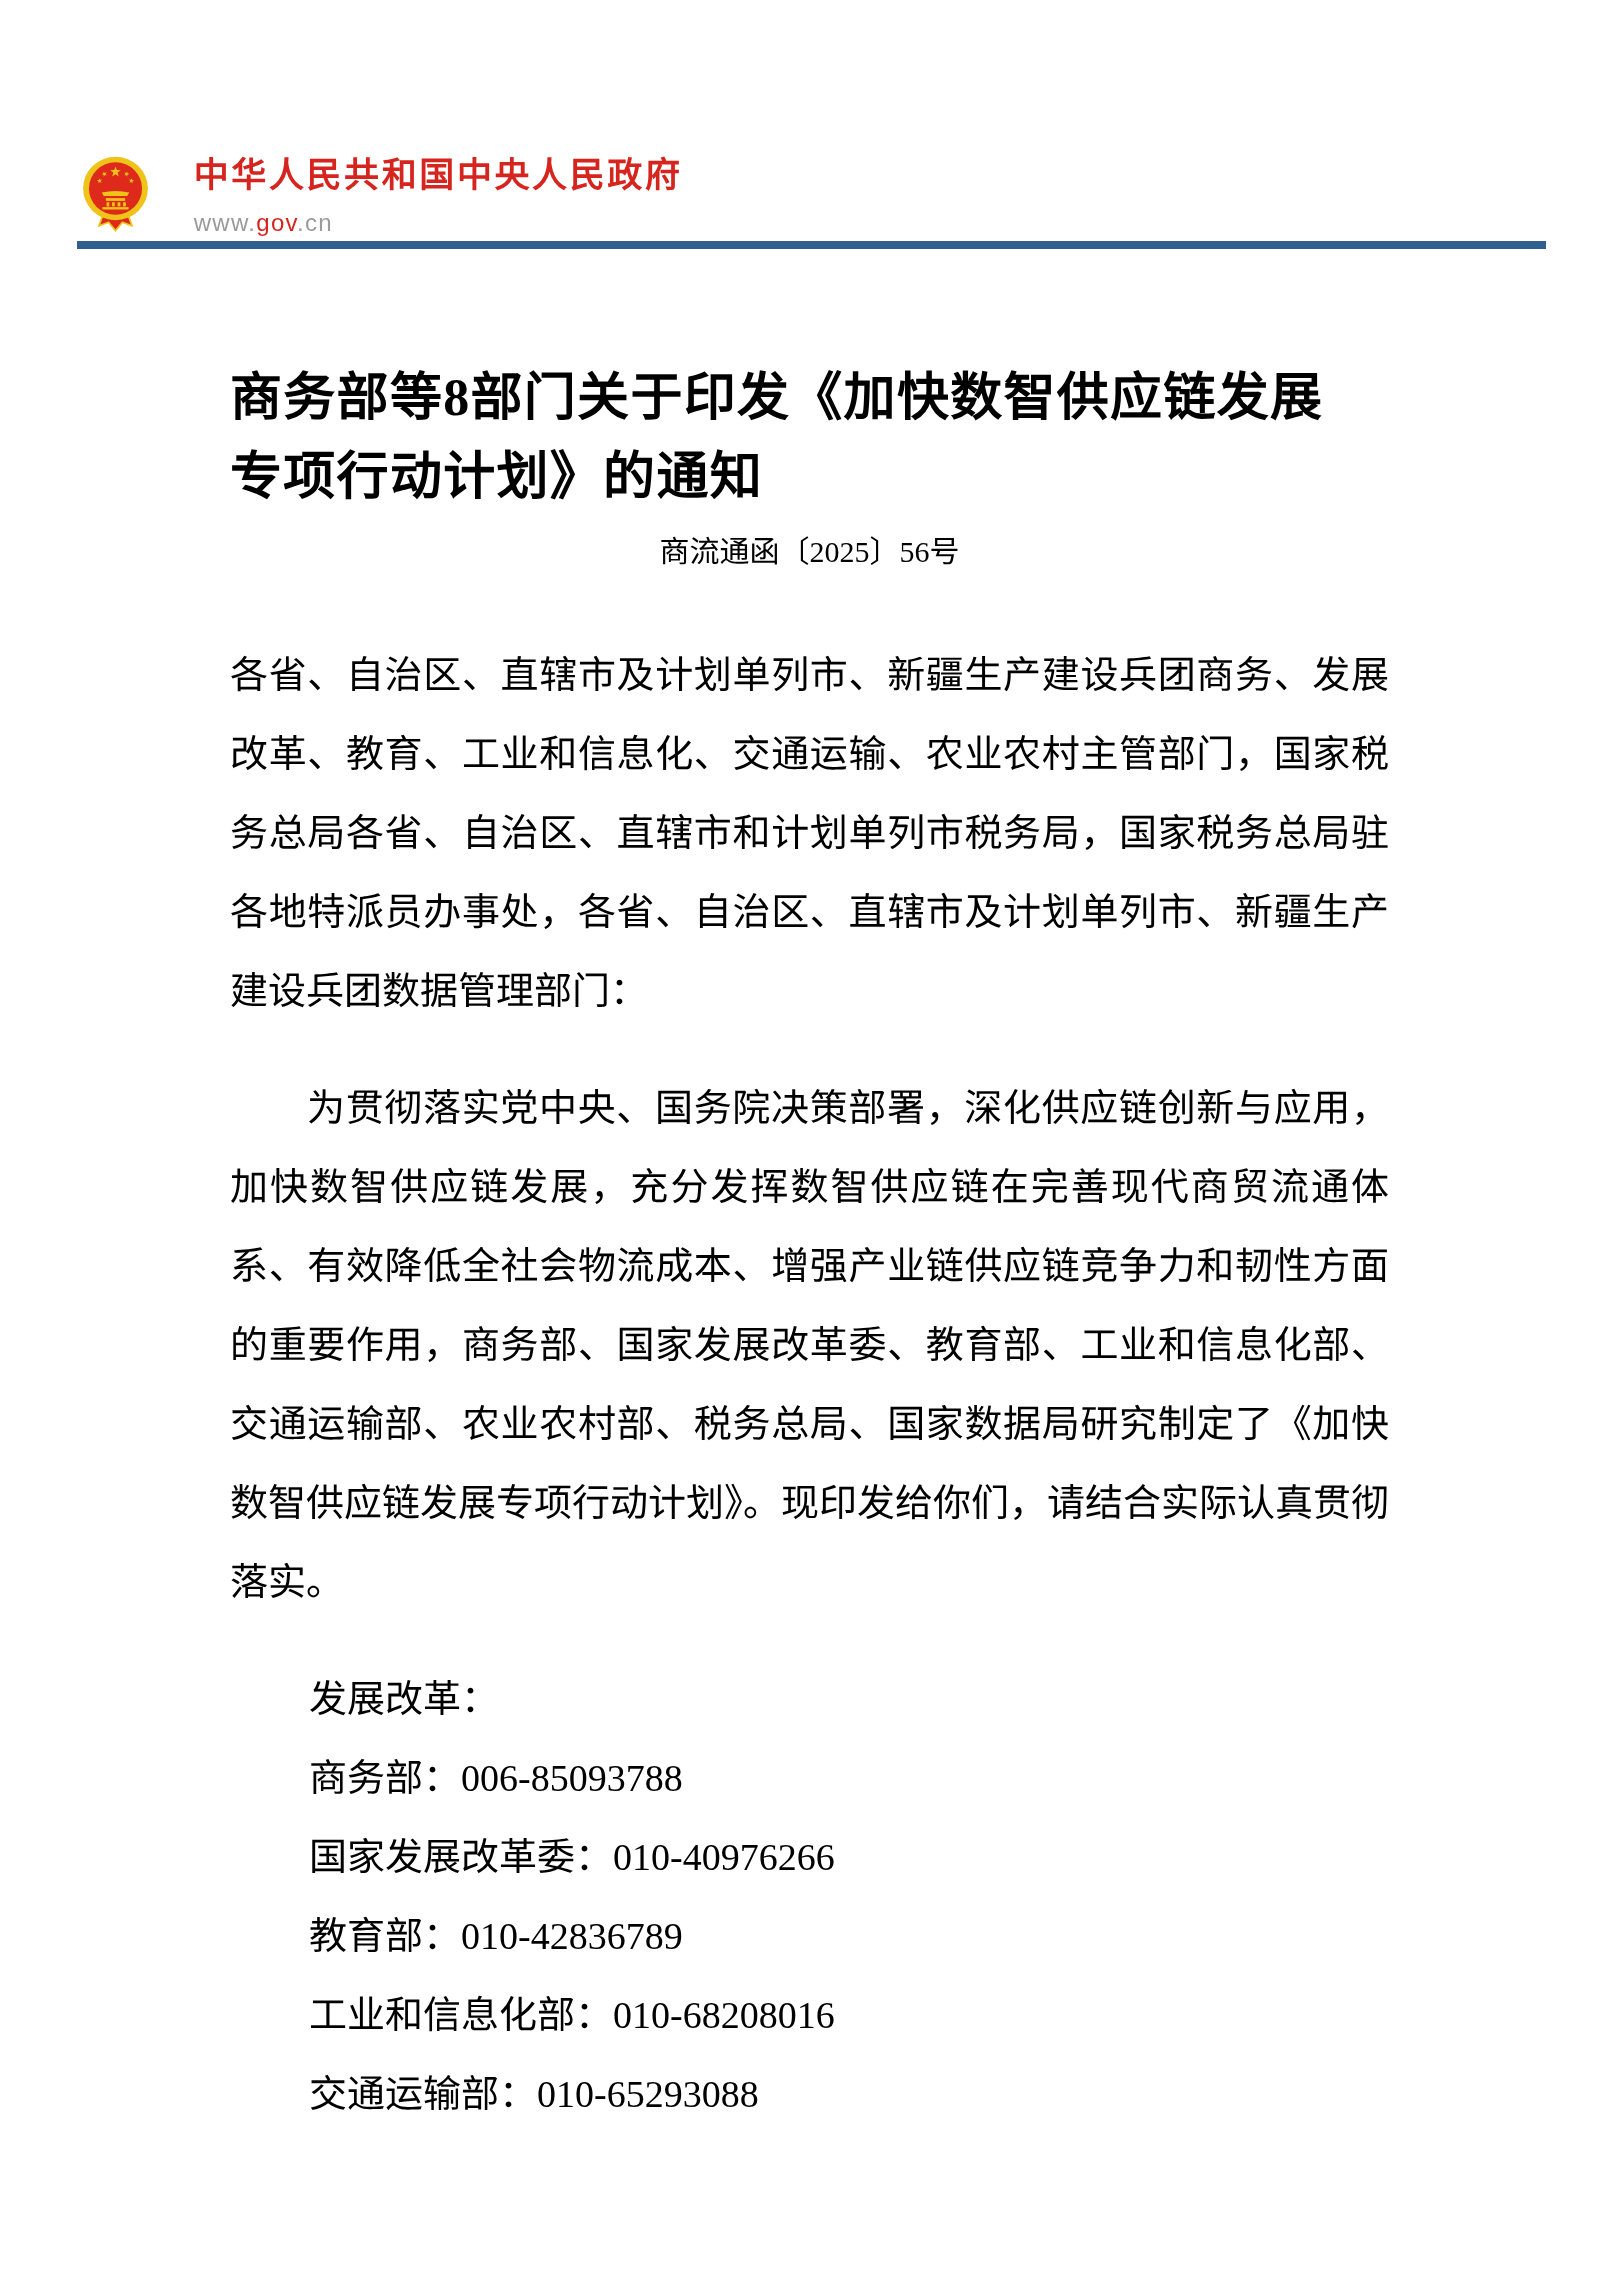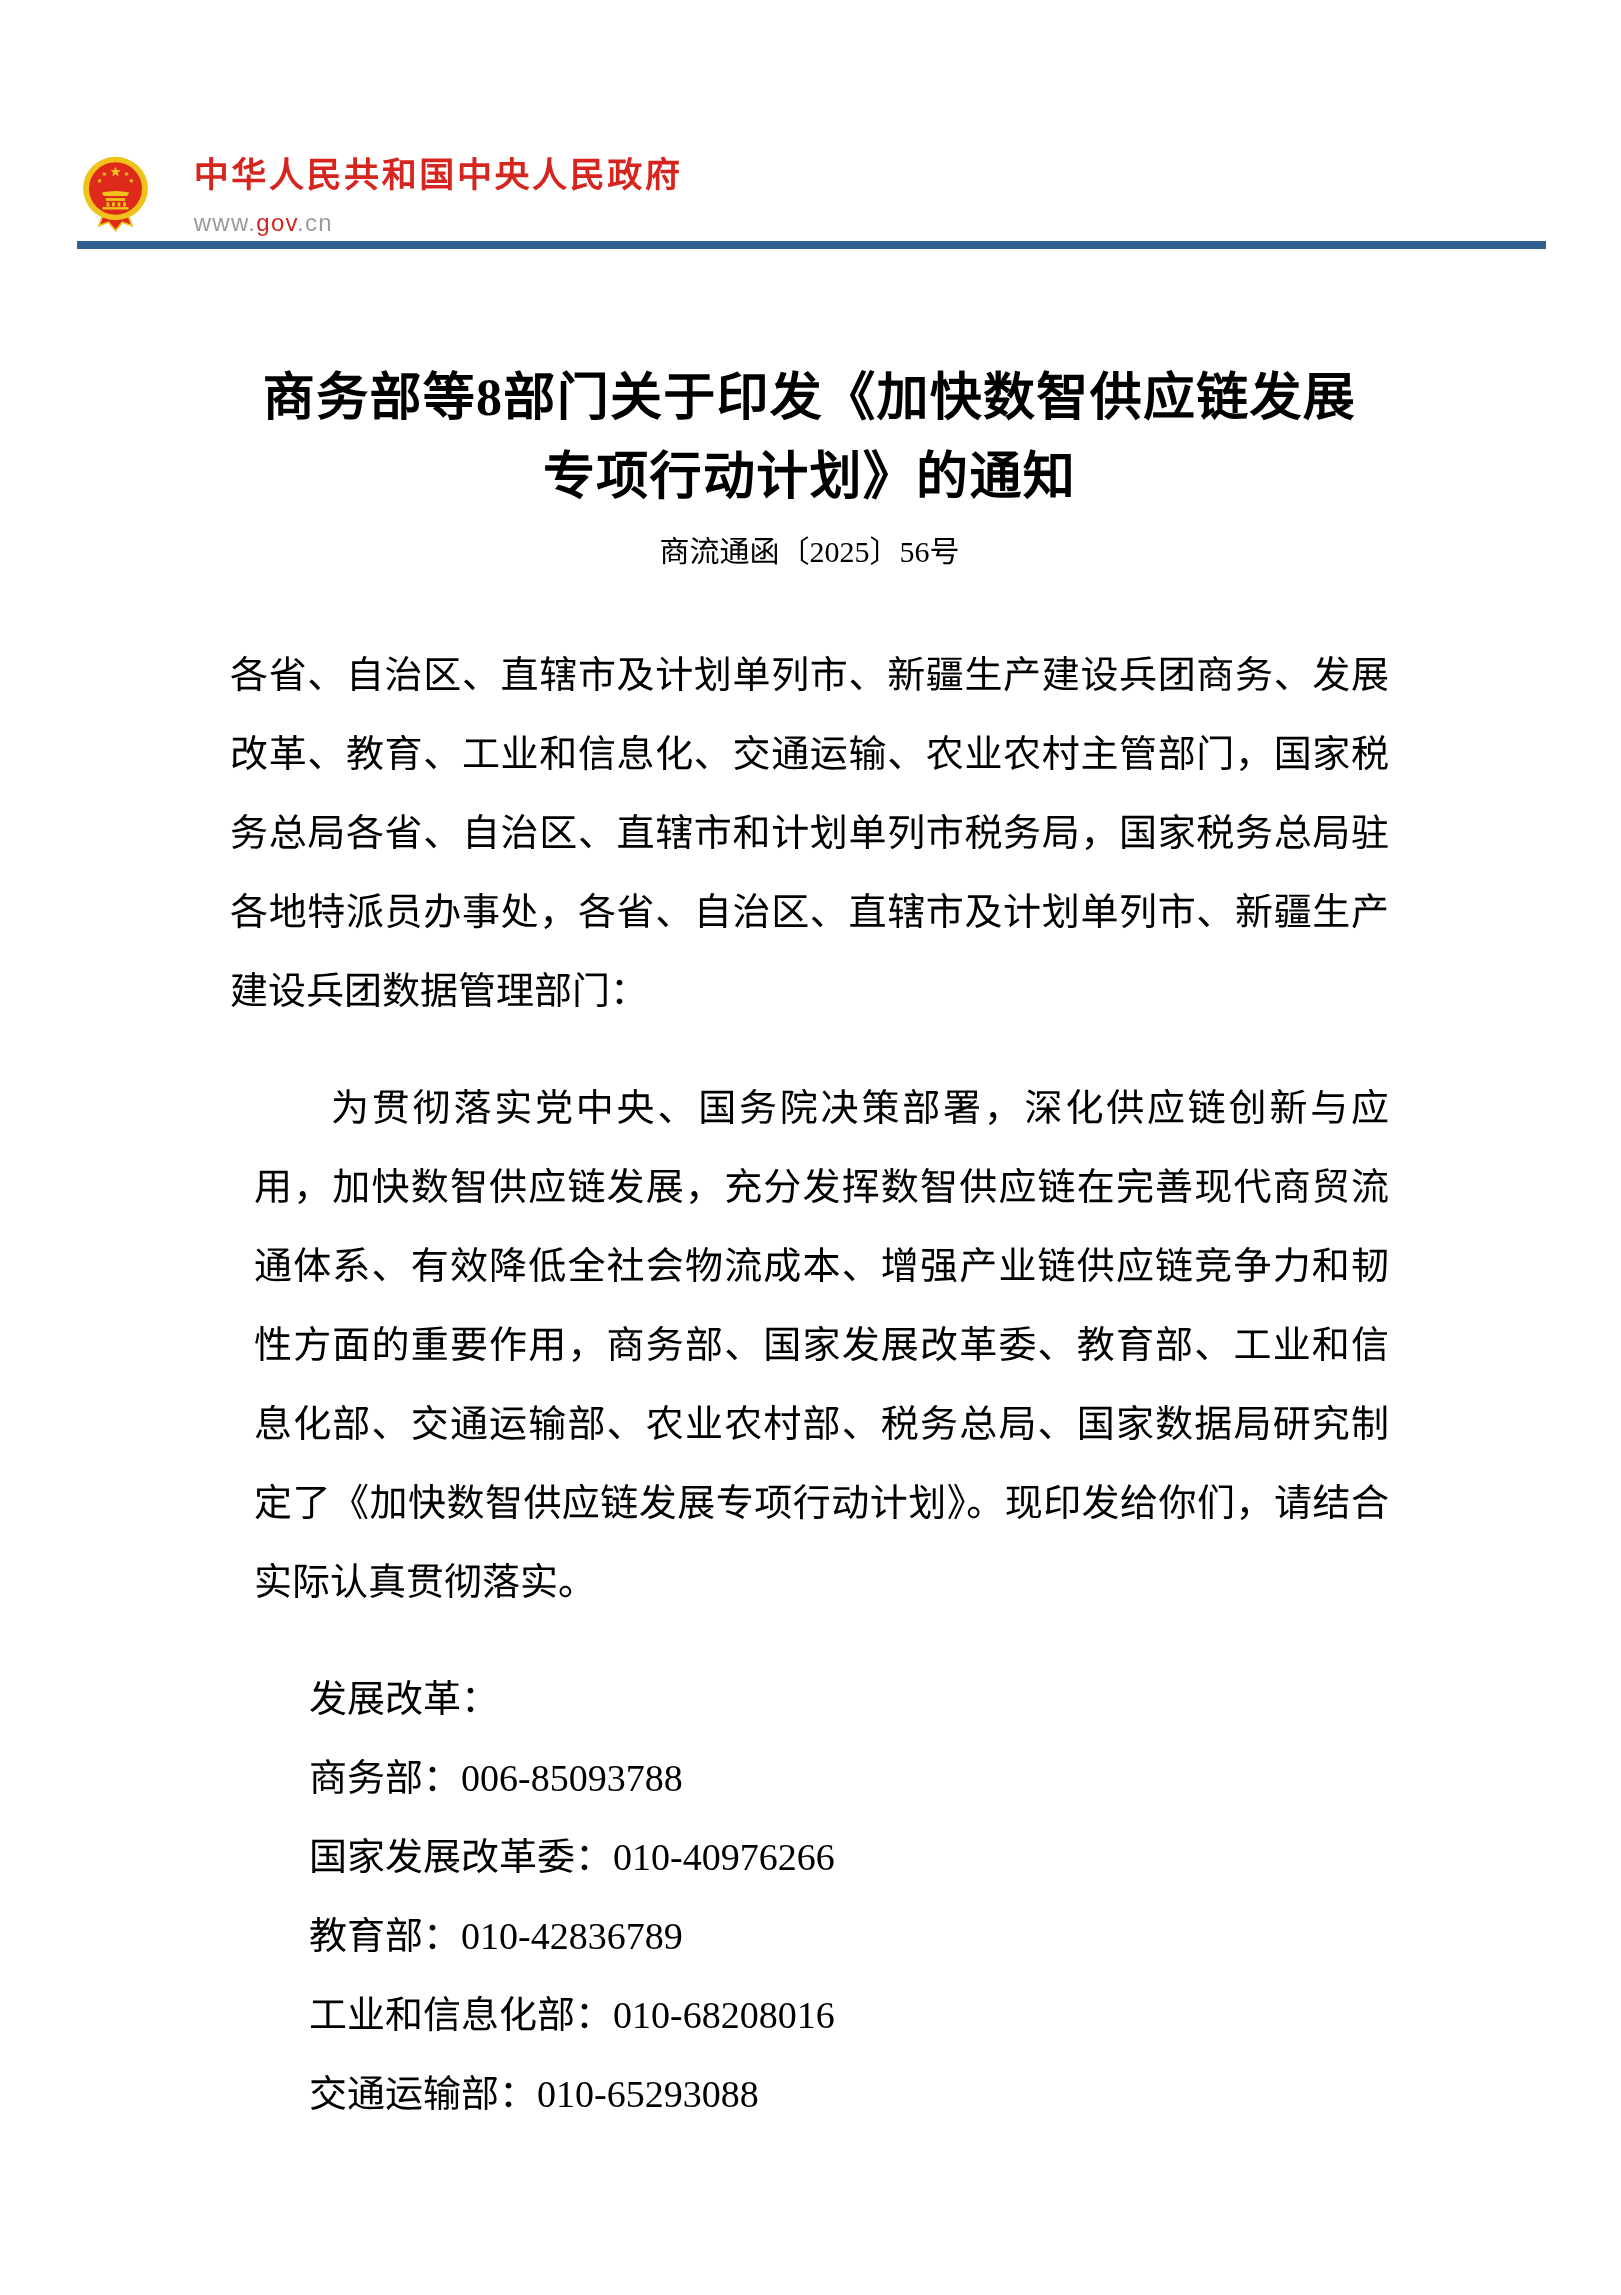--- a/index.html
+++ b/index.html
@@ -65,38 +65,37 @@
     top: 358px;
     left: 230px;
     width: 1159px;
   }
   .doc-title {
     margin: 0;
     font-size: 52px;
     line-height: 79px;
     letter-spacing: 1.3px;
     font-weight: bold;
-    text-align: center;
   }
   .doc-title .t-line { display: block; }
   .doc-number {
     margin-top: 15.7px;
     font-size: 30px;
     line-height: 39px;
     text-align: center;
   }
   .para {
     margin: 0;
     font-size: 38px;
     line-height: 79px;
     text-align: justify;
     text-justify: inter-ideograph;
   }
   .para.first { margin-top: 65px; }
-  .para.indent { margin-top: 38px; text-indent: 77px; margin-left: 24px; }
+  .para.indent { margin-top: 38px; text-indent: 77px; }
   .contact { margin-top: 38px; padding-left: 79px; }
   .contact-line {
     font-size: 38px;
     line-height: 79px;
     white-space: nowrap;
   }
 </style>
 </head>
 <body style="--brand-red: #d6251e; --divider-blue: #2f5e8f; --url-gray: #9b9b9b; --text-black: #000000; --bg: #ffffff;">
 

